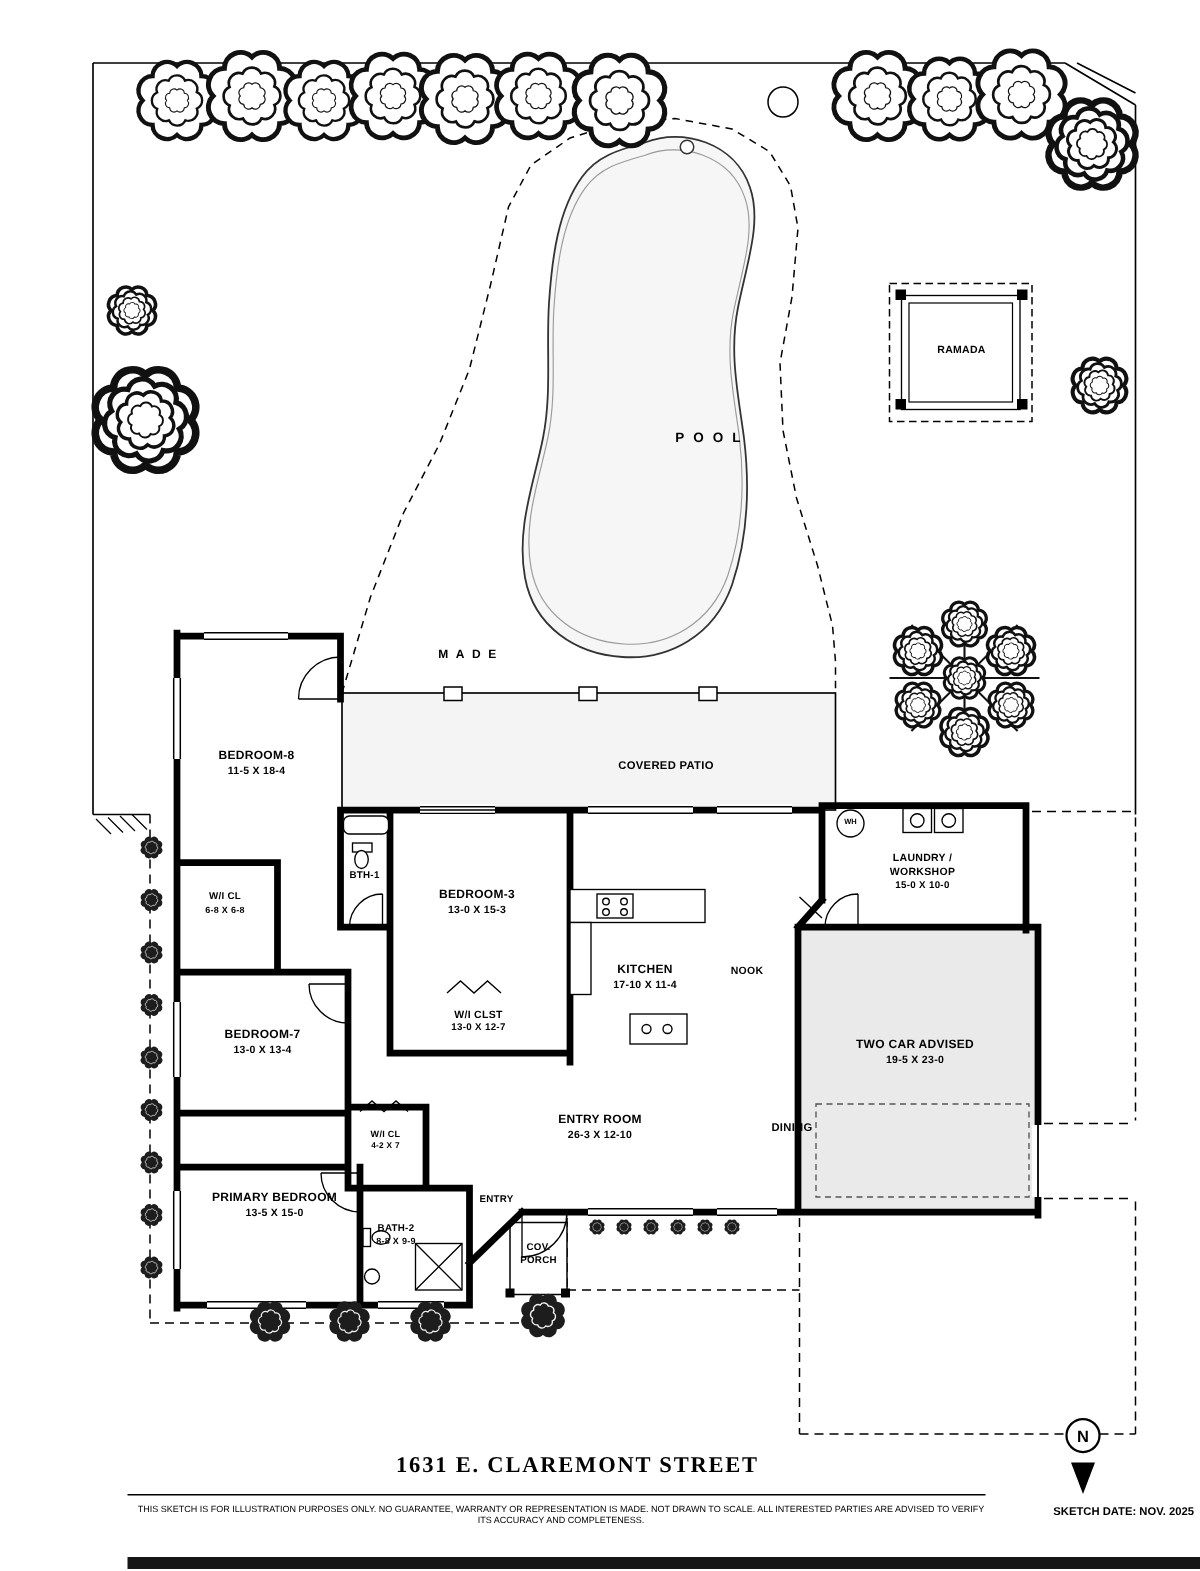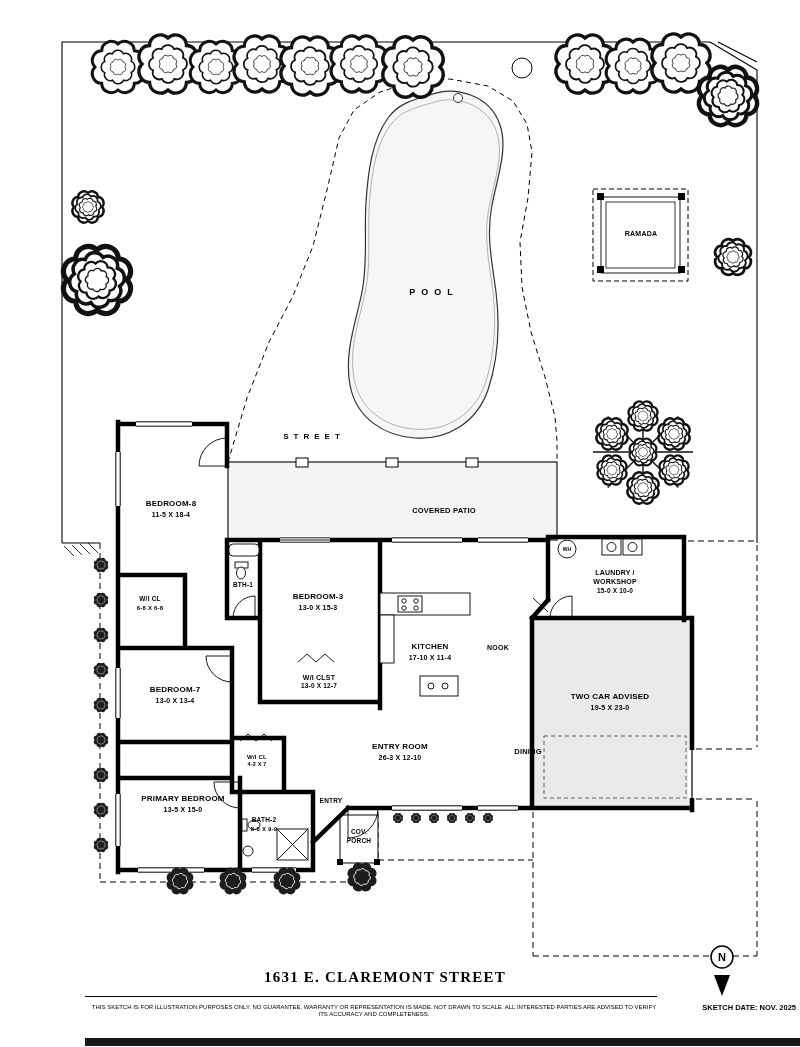--- a/index.html
+++ b/index.html
@@ -4,21 +4,21 @@
 <style>
   html,body{margin:0;padding:0;background:#fff;}
   .sheet{position:relative;width:800px;height:1047px;background:#fff;overflow:hidden;
          font-family:"Liberation Sans",sans-serif;}
   .sheet svg{position:absolute;left:0;top:0;}
   .lbl{position:absolute;transform:translate(-50%,-50%);text-align:center;
        font:bold 8px/1.35 "Liberation Sans",sans-serif;color:#000;white-space:pre-line;
        letter-spacing:.2px;}
   .lbl .dims{display:block;font-size:7px;font-weight:bold;}
   .fs7{font-size:7px;} .fs65{font-size:6.5px;} .fs6{font-size:6px;} .fs75{font-size:7.5px;margin-left:44px;}
-  .pool-lbl{font-size:9px;letter-spacing:6px;}
+  .pool-lbl{font-size:9px;letter-spacing:6px;margin-left:41px;}
   .patio-lbl{font-size:8px;letter-spacing:5px;}
   .wh-lbl{font-size:5px;letter-spacing:0;}
   .address{position:absolute;left:0;top:969px;width:770px;text-align:center;
            font:bold 15px "Liberation Serif",serif;letter-spacing:1.2px;color:#000;}
   .rule{position:absolute;left:85px;top:996px;width:572px;height:1px;background:#000;}
   .disclaimer{position:absolute;left:88px;top:1004px;width:572px;text-align:center;
               font:6px/1.2 "Liberation Sans",sans-serif;color:#000;}
   .sketch-date{position:absolute;left:668px;top:1003px;width:128px;text-align:right;
                font:bold 7.5px "Liberation Sans",sans-serif;color:#000;}
   .watermark{position:absolute;left:6px;top:968px;font:400 34px "Liberation Serif",serif;
@@ -291,21 +291,21 @@
 <div class="lbl" style="left:400px;top:752px"><span>ENTRY ROOM</span><span class="dims">26-3 X 12-10</span></div>
 <div class="lbl fs75" style="left:484px;top:752px"><span>DINING</span></div>
 <div class="lbl fs6" style="left:257px;top:761px"><span>W/I CL</span><span class="dims" style="font-size:5.5px">4-2 X 7</span></div>
 <div class="lbl" style="left:183px;top:804px"><span>PRIMARY BEDROOM</span><span class="dims">13-5 X 15-0</span></div>
 <div class="lbl fs65" style="left:264px;top:824px"><span>BATH-2</span><span class="dims" style="font-size:6px">8-8 X 9-9</span></div>
 <div class="lbl fs65" style="left:331px;top:801px"><span>ENTRY</span></div>
 <div class="lbl fs65" style="left:359px;top:837px"><span>COV.
 PORCH</span></div>
 <div class="lbl fs75" style="left:400px;top:511px"><span>COVERED PATIO</span></div>
 <div class="lbl pool-lbl" style="left:434px;top:292px"><span>POOL</span></div>
-<div class="lbl patio-lbl" style="left:314px;top:437px"><span>STREET</span></div>
+<div class="lbl patio-lbl" style="left:314px;top:437px"><span>MADE</span></div>
 <div class="lbl fs7" style="left:641px;top:234px"><span>RAMADA</span></div>
 <div class="lbl wh-lbl" style="left:567px;top:549px"><span>WH</span></div>
 
 <div class="address">1631 E. CLAREMONT STREET</div>
 <div class="rule"></div>
 <div class="disclaimer">THIS SKETCH IS FOR ILLUSTRATION PURPOSES ONLY.  NO GUARANTEE, WARRANTY OR REPRESENTATION IS MADE.  NOT DRAWN TO SCALE.  ALL INTERESTED PARTIES ARE ADVISED TO VERIFY ITS ACCURACY AND COMPLETENESS.</div>
 <div class="sketch-date">SKETCH DATE:  NOV. 2025</div>
 <div class="bottom-bar"></div>
 
 </div>

